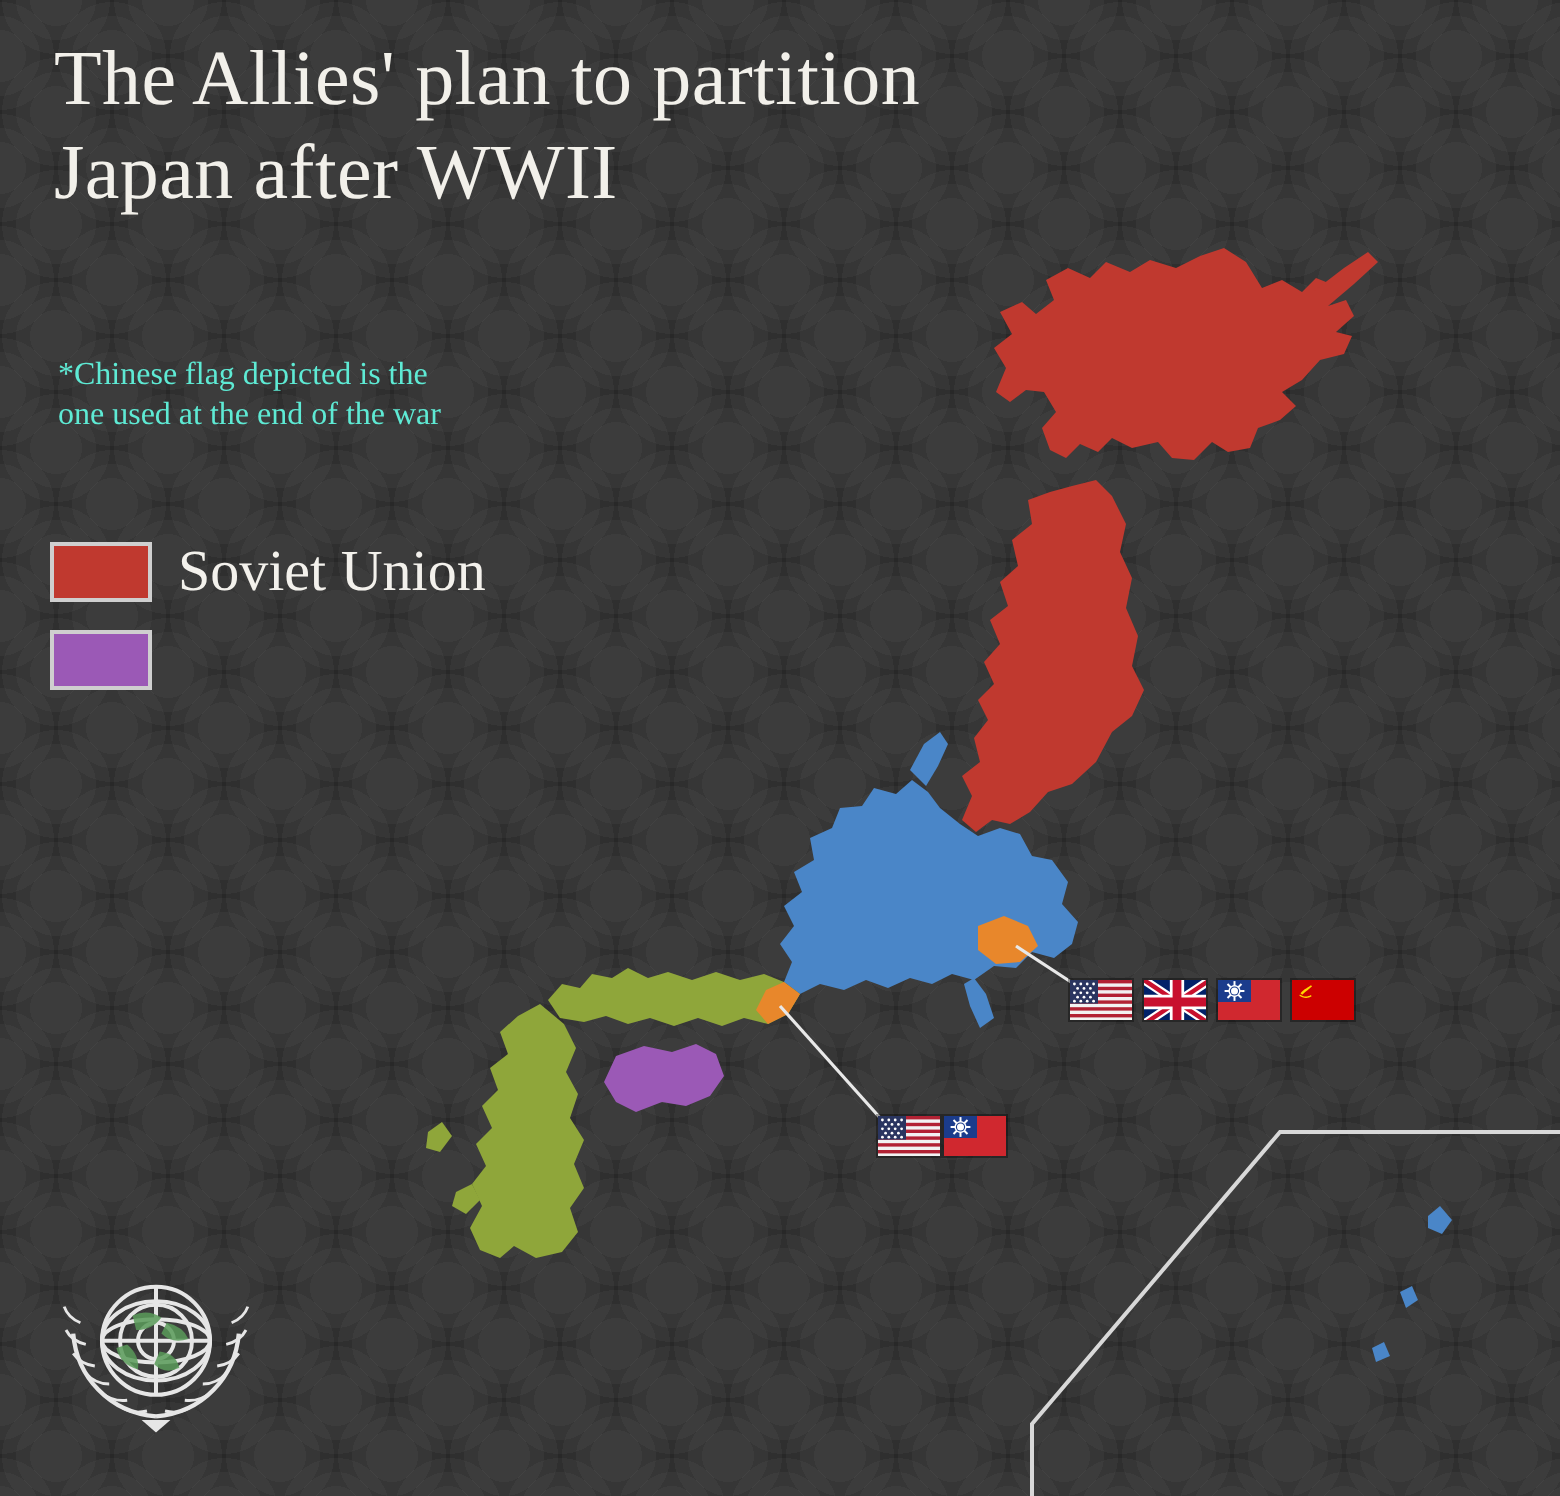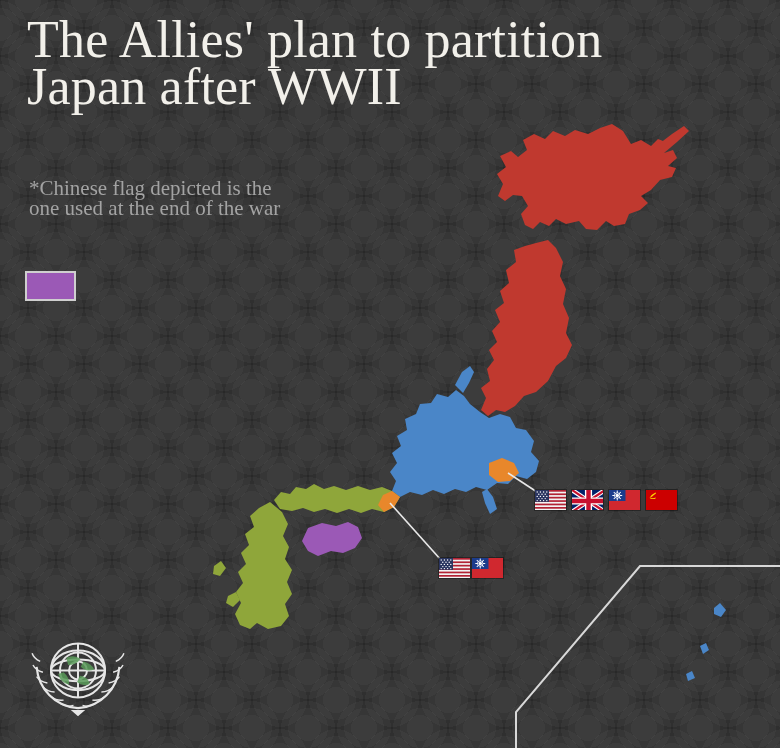--- a/index.html
+++ b/index.html
@@ -25,29 +25,29 @@
       radial-gradient(circle at 28px 0px, rgba(255,255,255,0.030) 0 20px, transparent 20px 21px),
       radial-gradient(circle at 28px 0px, rgba(255,255,255,0.030) 0 13px, transparent 13px 14px),
       radial-gradient(circle at 28px 56px, rgba(255,255,255,0.030) 0 27px, transparent 27px 28px),
       radial-gradient(circle at 28px 56px, rgba(255,255,255,0.030) 0 20px, transparent 20px 21px),
       radial-gradient(circle at 28px 56px, rgba(255,255,255,0.030) 0 13px, transparent 13px 14px);
     background-size:56px 56px;
   }
   #title{
     position:absolute;left:27px;top:16px;
     color:#f2f0ea;
-    font-size:52px;
+    font-size:39px;
     line-height:47px;
     letter-spacing:0.2px;
     white-space:pre-line;
   }
   #footnote{
     position:absolute;left:29px;top:178px;
-    color:#a3a3a3;
-    font-size:21px;
+    color:#5eead4;
+    font-size:16px;
     line-height:20px;
     white-space:pre-line;
     font-family:"Liberation Serif", serif;
   }
   #legend{
     position:absolute;left:25px;top:268px;
   }
   .legend-row{
     display:flex;align-items:center;
     height:36px;margin-bottom:8px;
@@ -117,20 +117,24 @@
   <line x1="390" y1="503" x2="441" y2="560" stroke="#e8e8e8" stroke-width="1.6"></line>
 </svg>
 
 <div id="title">The Allies' plan to partition
 Japan after WWII</div>
 
 <div id="footnote">*Chinese flag depicted is the
 one used at the end of the war</div>
 
 <div id="legend">
+  <div class="legend-row">
+    <span class="legend-swatch" style="background:#c0392f"></span>
+    <span class="legend-label">Soviet Union</span>
+  </div>
   <div class="legend-row">
     <span class="legend-swatch" style="background:#9b59b6"></span>
   </div>
 </div>
 
 <div class="flagbox" style="left:534px;top:489px;">
   
   <span class="flag">
     <svg width="33" height="22" viewBox="0 0 33 22">
       <rect width="33" height="22" fill="#f2f2f2"></rect>

